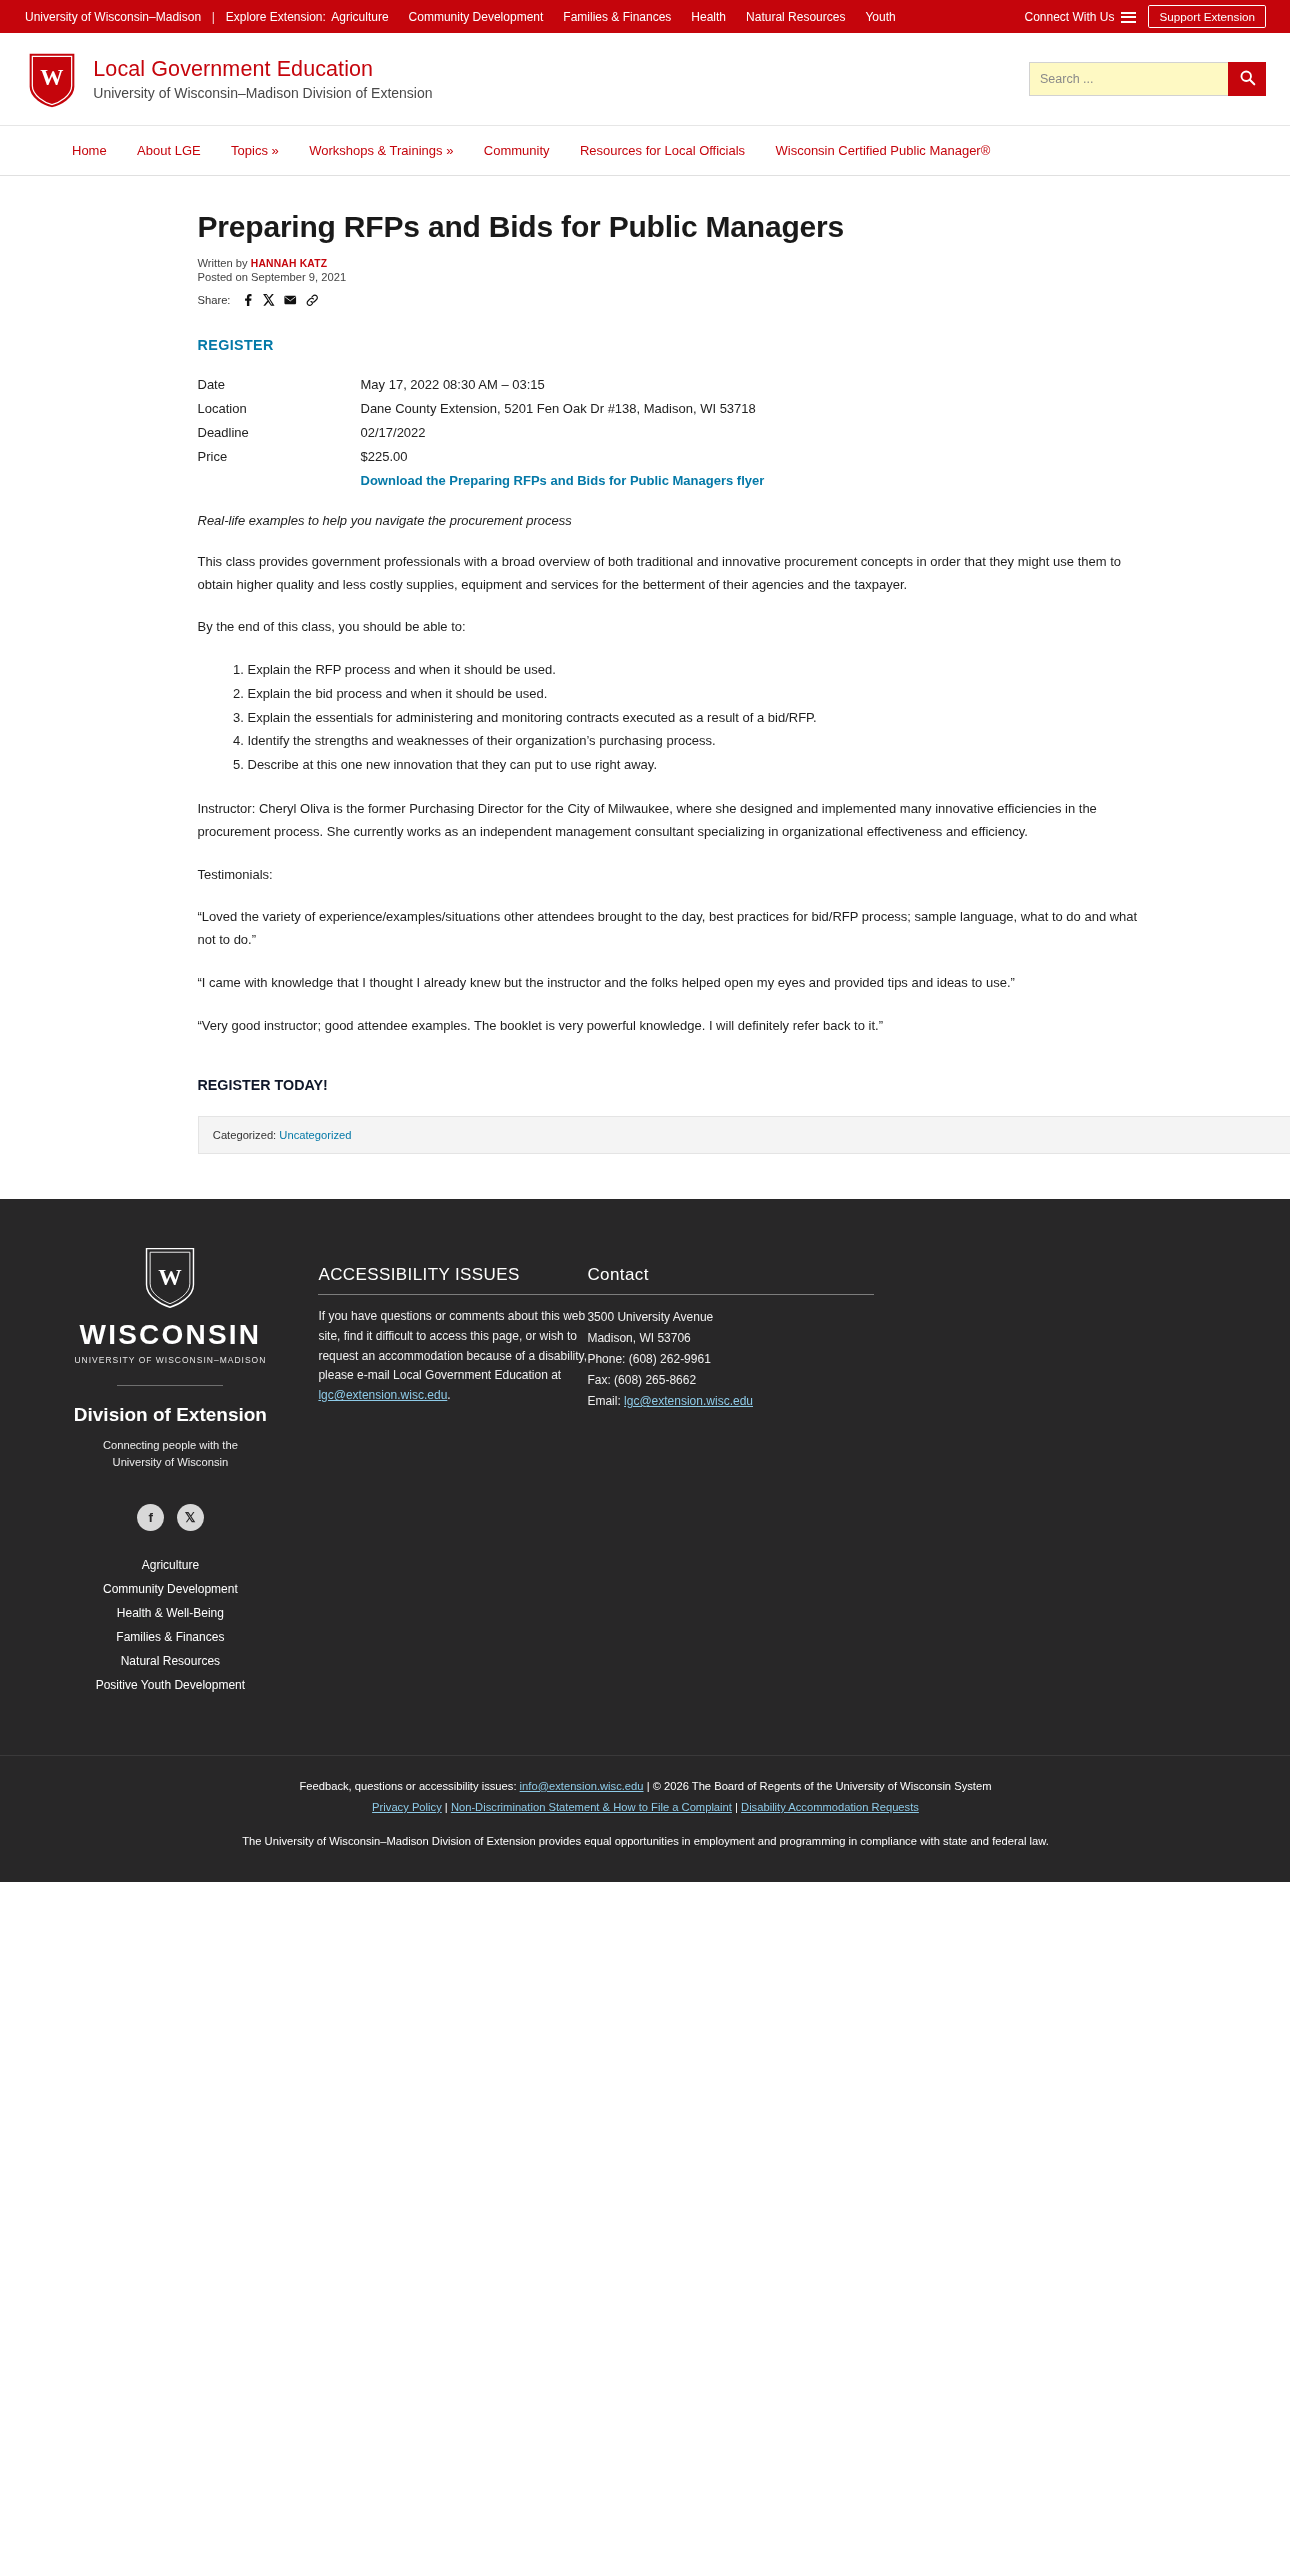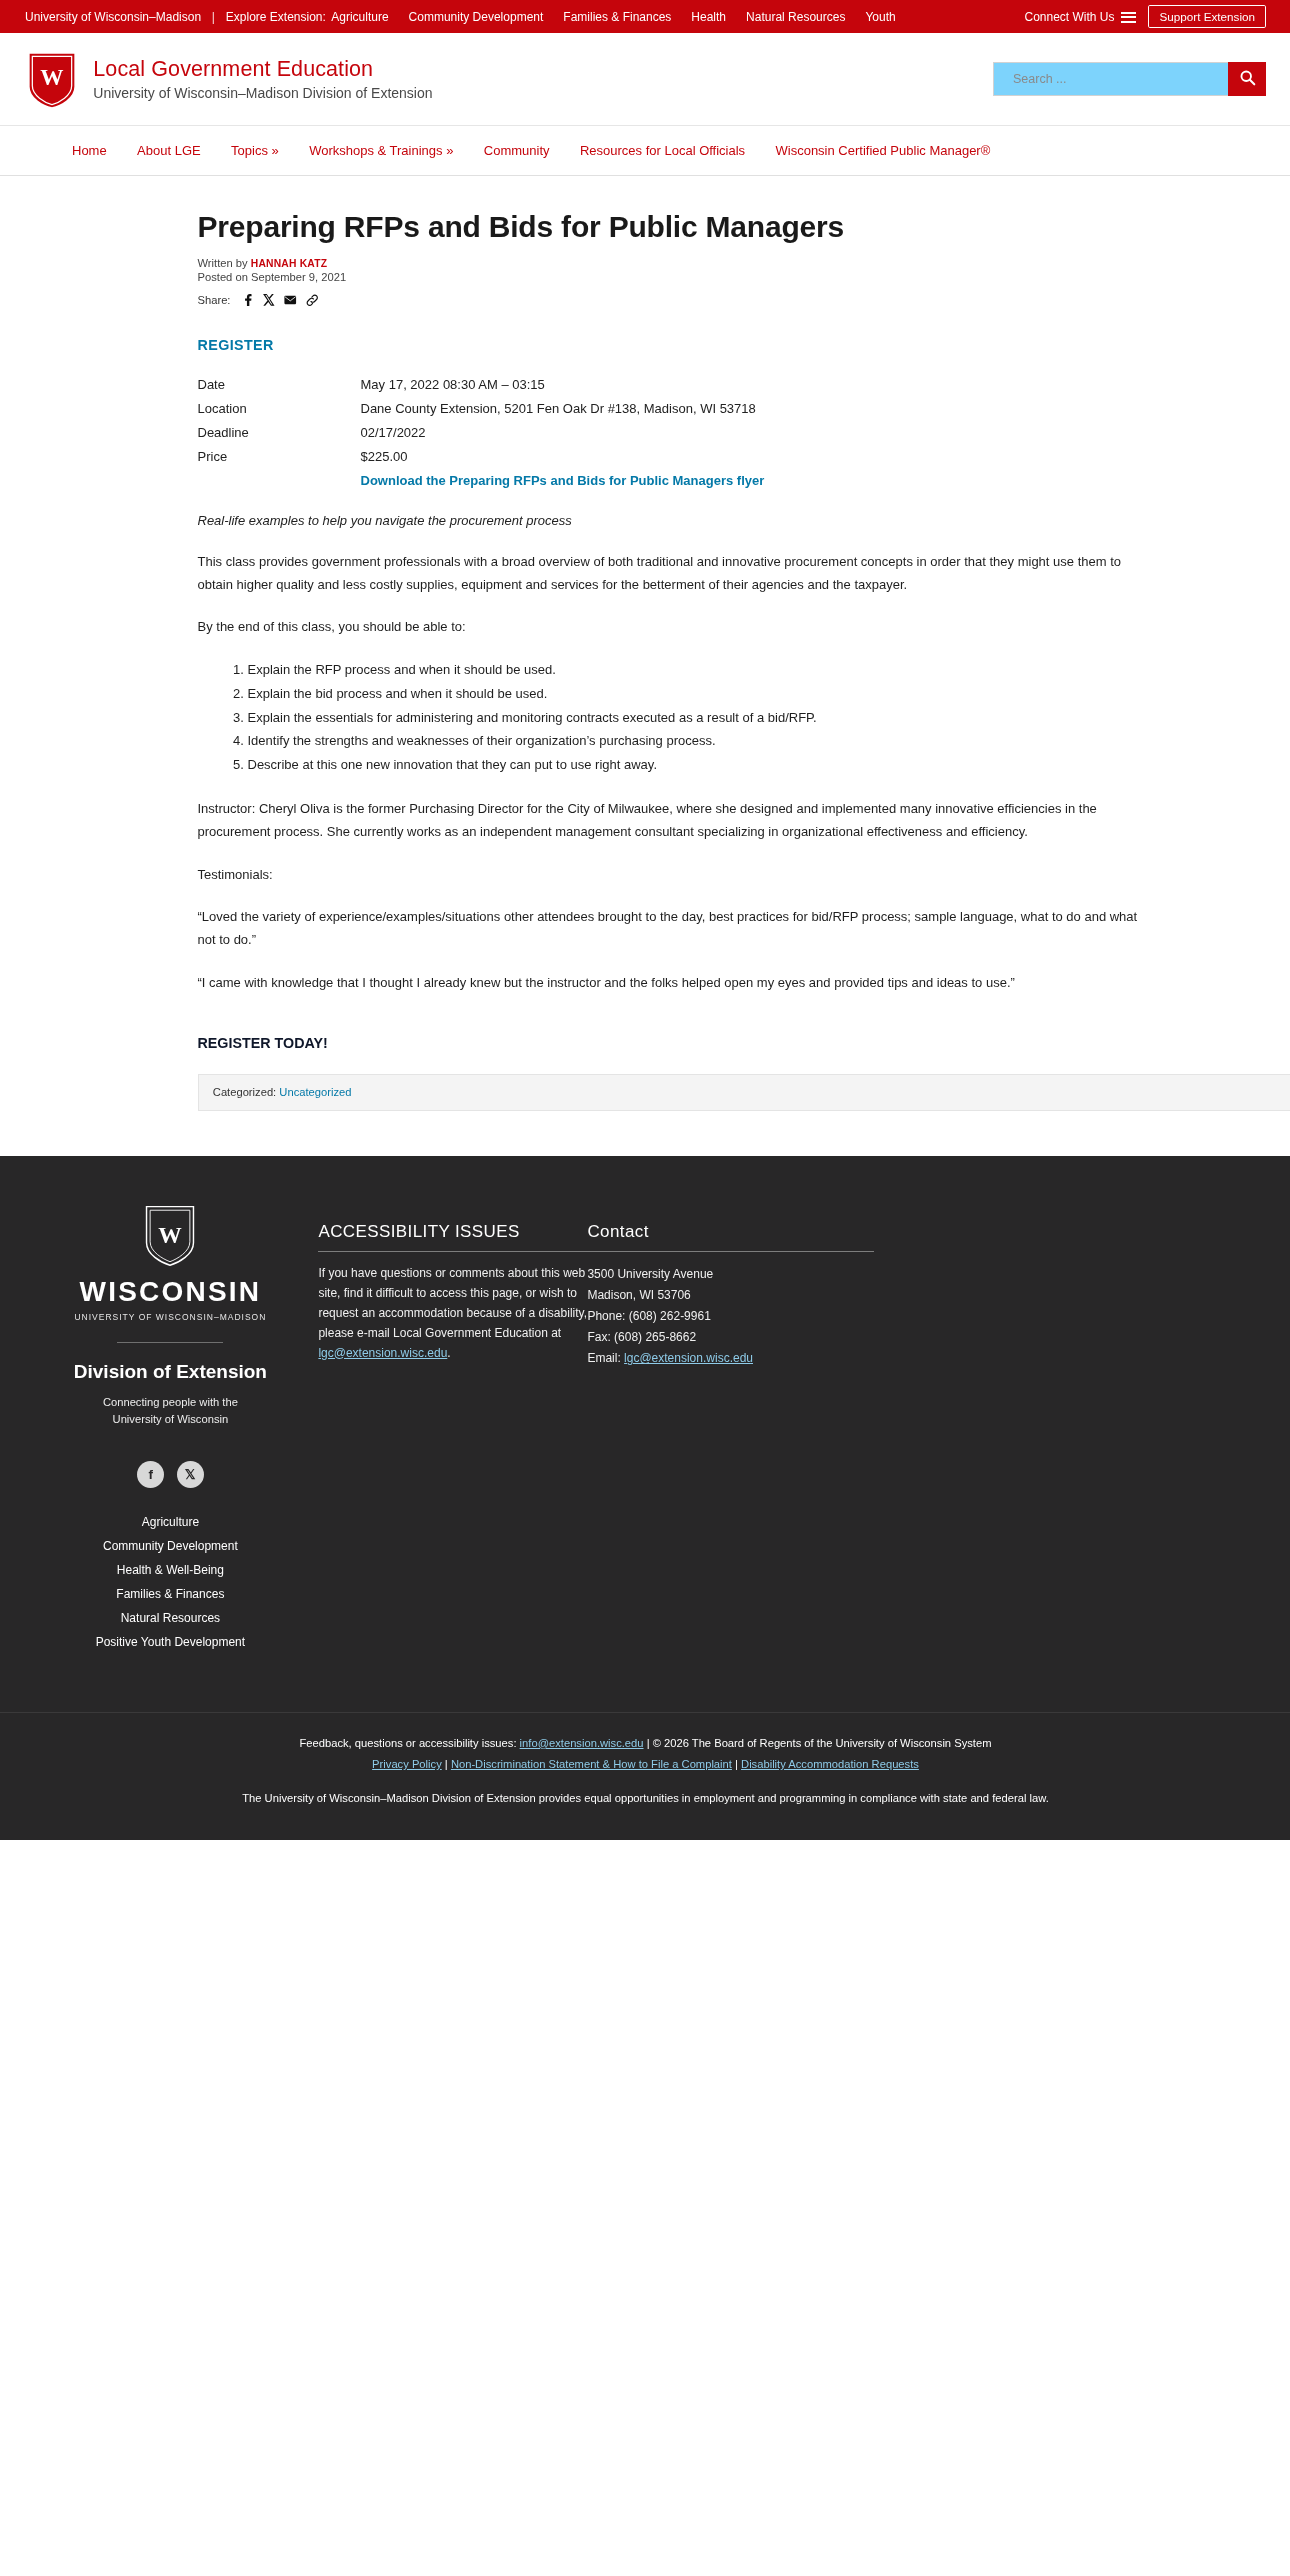--- a/index.html
+++ b/index.html
@@ -65,26 +65,26 @@
     font-size: 14px;
     margin-top: 3.6px;
   }
   .search-wrap {
     margin-left: auto;
     display: flex;
     align-items: stretch;
     height: 34px;
   }
   .search-input {
-    width: 235px;
+    width: 199px;
     border: 0.9px solid #d2d2d2;
     border-right: none;
-    background: #7dd3fc;
+    background: #fef9c3;
     font-size: 12.5px;
-    padding: 0 19px;
+    padding: 0 10px;
     color: #555;
     font-family: "Liberation Sans", sans-serif;
   }
   .search-input::placeholder { color: #8a8a8a; }
   .search-btn {
     width: 38px;
     background: #c5050c;
     border: none;
     display: flex;
     align-items: center;
@@ -361,20 +361,21 @@
       <li>Explain the bid process and when it should be used.</li>
       <li>Explain the essentials for administering and monitoring contracts executed as a result of a bid/RFP.</li>
       <li>Identify the strengths and weaknesses of their organization’s purchasing process.</li>
       <li>Describe at this one new innovation that they can put to use right away.</li>
     </ol>
 
     <p class="body">Instructor: Cheryl Oliva is the former Purchasing Director for the City of Milwaukee, where she designed and implemented many innovative efficiencies in the procurement process. She currently works as an independent management consultant specializing in organizational effectiveness and efficiency.</p>
     <p class="body">Testimonials:</p>
     <p class="body">“Loved the variety of experience/examples/situations other attendees brought to the day, best practices for bid/RFP process; sample language, what to do and what not to do.”</p>
     <p class="body">“I came with knowledge that I thought I already knew but the instructor and the folks helped open my eyes and provided tips and ideas to use.”</p>
+    <p class="body">“Very good instructor; good attendee examples. The booklet is very powerful knowledge.  I will definitely refer back to it.”</p>
 
     <a href="#" class="register-today">REGISTER TODAY!</a>
 
     <div class="categorized">
       <span>Categorized:</span>
       <a href="#">Uncategorized</a>
     </div>
   </div>
 </div>
 

